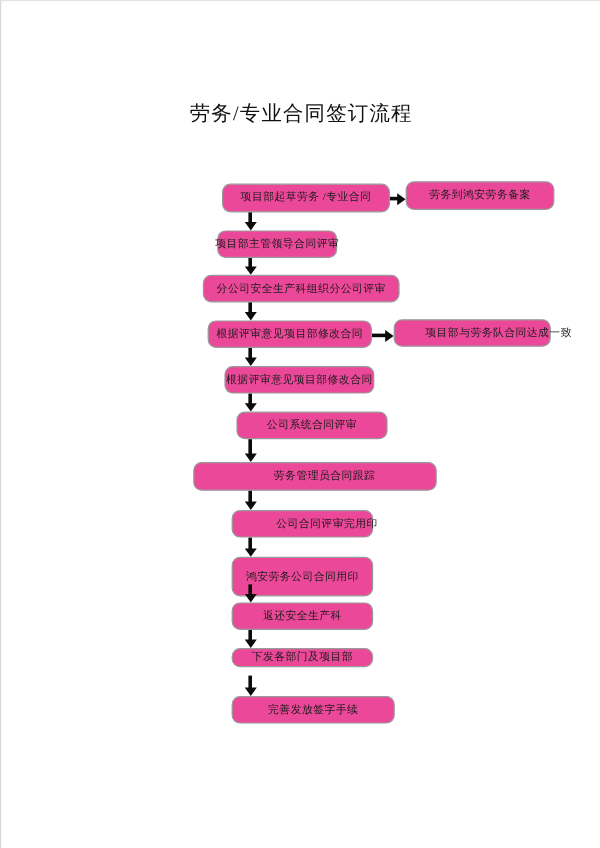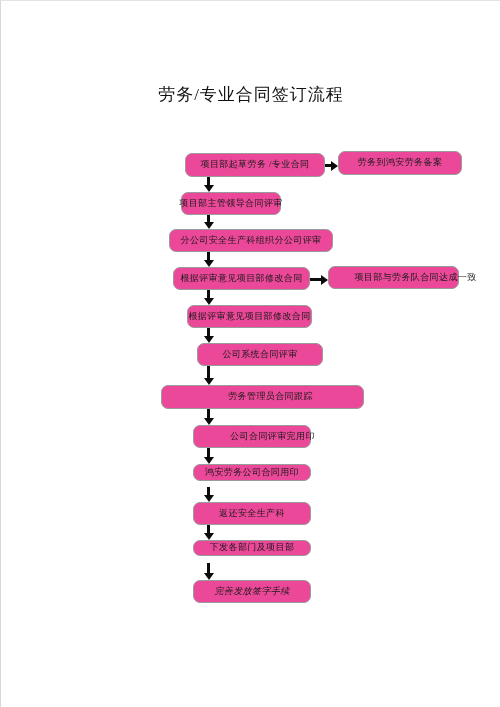--- a/index.html
+++ b/index.html
@@ -108,30 +108,30 @@
       </div>
       <div class="node" style="left: 196px; top: 342px; width: 126px; height: 23px;">
         <span class="node-label">公司系统合同评审</span>
       </div>
       <div class="node" style="left: 160px; top: 384px; width: 203px; height: 24px; padding-left: 16px;">
         <span class="node-label">劳务管理员合同跟踪</span>
       </div>
       <div class="node" style="left: 192px; top: 424px; width: 118px; height: 23px; padding-left: 41px;">
         <span class="node-label">公司合同评审完用印</span>
       </div>
-      <div class="node" style="left: 192px; top: 463px; width: 118px; height: 17px; font-family: Liberation Serif, serif;">
+      <div class="node" style="left: 192px; top: 463px; width: 118px; height: 33px; font-family: Liberation Serif, serif;">
         <span class="node-label">鸿安劳务公司合同用印</span>
       </div>
       <div class="node" style="left: 192px; top: 501px; width: 118px; height: 23px;">
         <span class="node-label">返还安全生产科</span>
       </div>
       <div class="node" style="left: 192px; top: 539px; width: 118px; height: 16px;">
         <span class="node-label">下发各部门及项目部</span>
       </div>
-      <div class="node" style="left: 192px; top: 579px; width: 118px; height: 23px; font-style: italic;">
+      <div class="node" style="left: 192px; top: 579px; width: 136px; height: 23px;">
         <span class="node-label">完善发放签字手续</span>
       </div>
       <div class="node" style="left: 337px; top: 150px; width: 124px; height: 24px;">
         <span class="node-label">劳务到鸿安劳务备案</span>
       </div>
       <div class="node" style="left: 327px; top: 265px; width: 131px; height: 23px; padding-left: 44px;">
         <span class="node-label">项目部与劳务队合同达成一致</span>
       </div>
       <div class="conn-v" style="left: 206px; top: 176px; height: 9px;"></div>
       <div class="conn-v-head" style="left: 202.5px; top: 184px;"></div>

